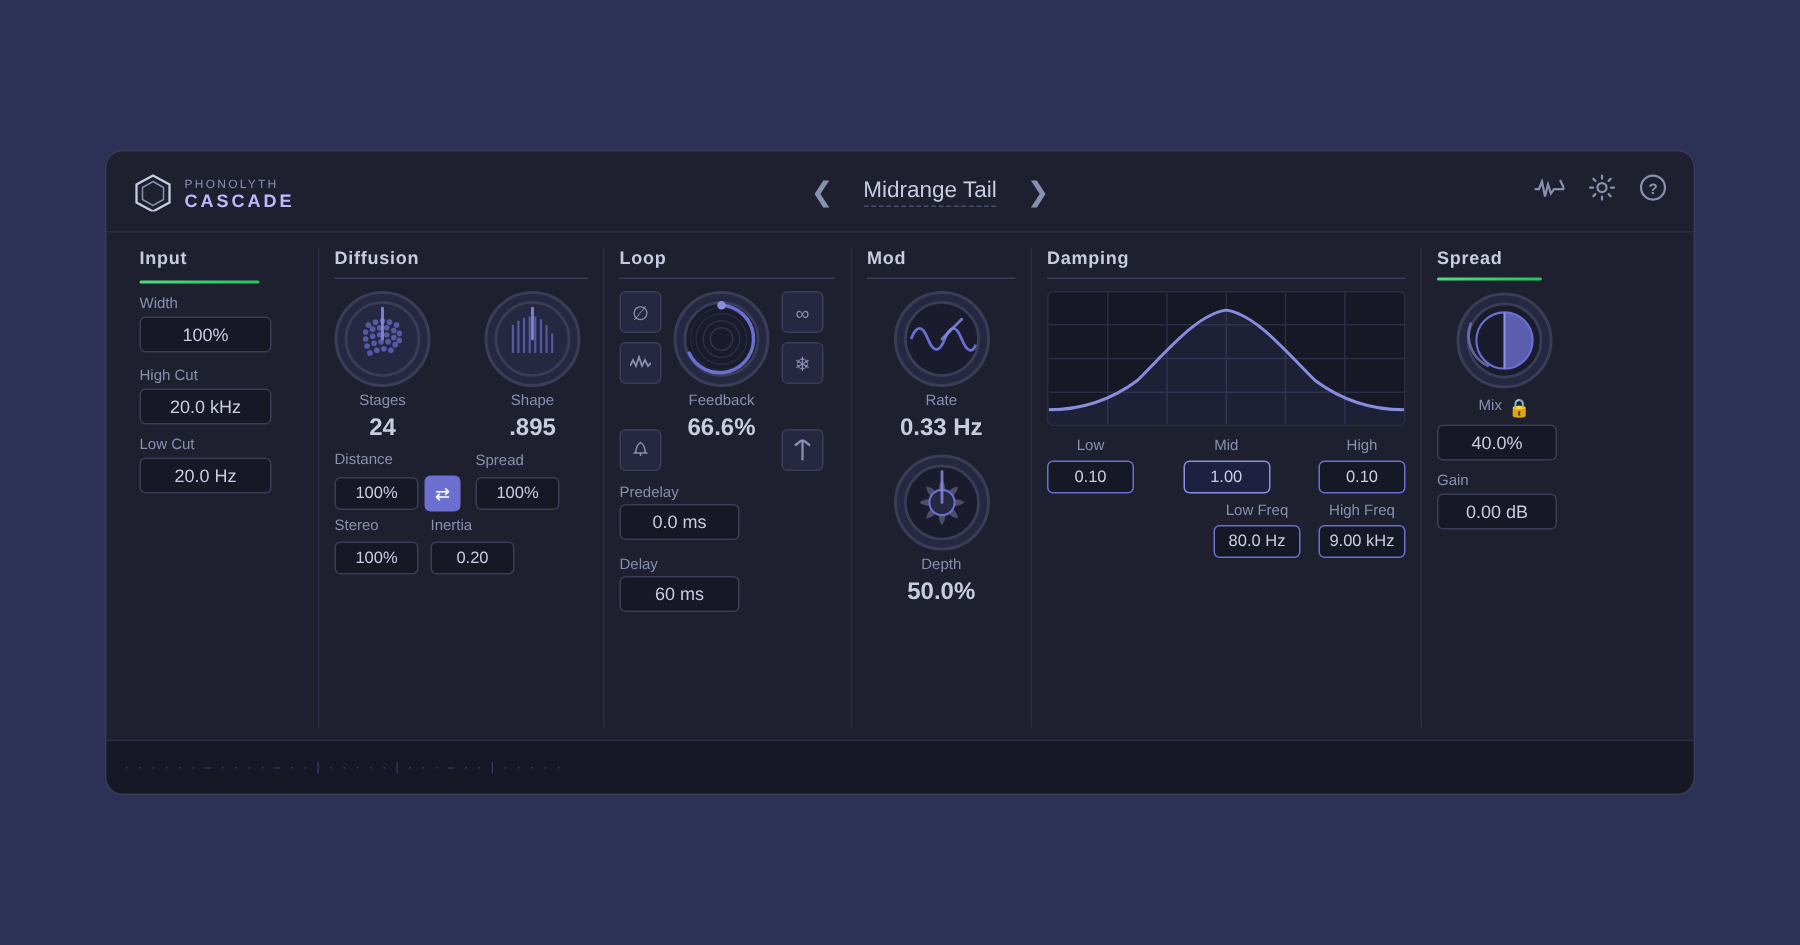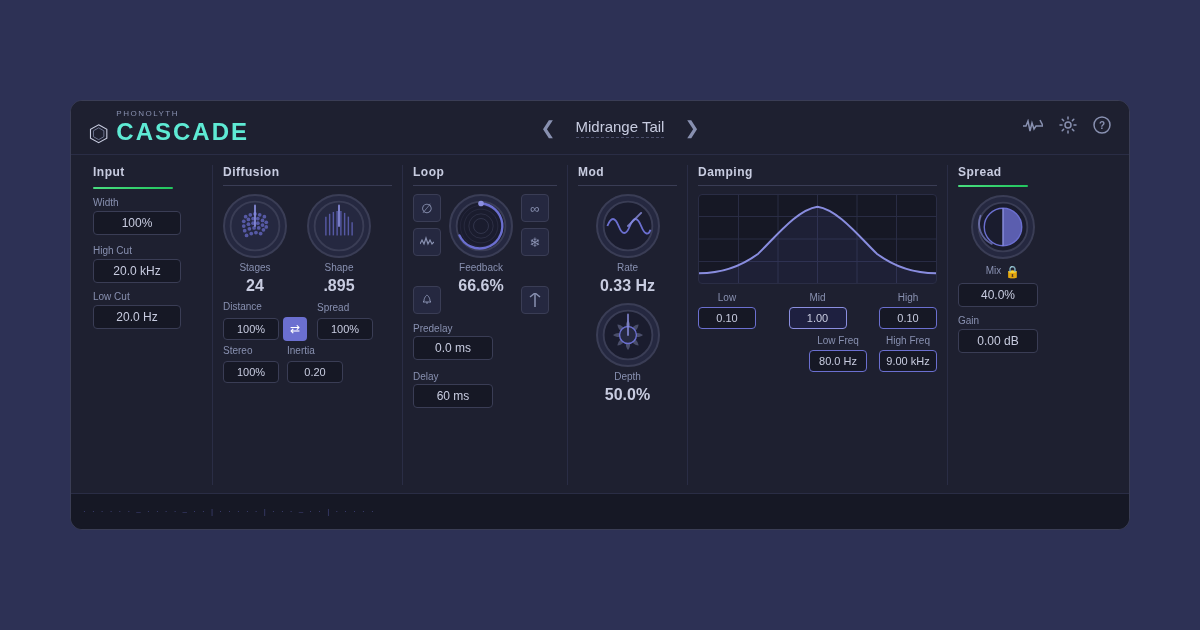--- a/index.html
+++ b/index.html
@@ -47,23 +47,23 @@
       display: flex;
       flex-direction: column;
     }
     .logo-phonolyth {
       font-size: 8px;
       color: #8890b0;
       letter-spacing: 1.5px;
       text-transform: uppercase;
     }
     .logo-cascade {
-      font-size: 24px;
+      font-size: 12px;
       font-weight: 700;
-      color: #5eead4;
+      color: #c4b5fd;
       letter-spacing: 2px;
     }
     .preset-area {
       flex: 1;
       display: flex;
       align-items: center;
       justify-content: center;
       gap: 20px;
     }
     .preset-name {
@@ -139,21 +139,21 @@
     .value-box-wide {
       width: 88px;
     }
     
     .section-diffusion {
       width: 190px;
       flex-shrink: 0;
     }
     .diffusion-knobs {
       display: flex;
-      gap: 20px;
+      gap: 36px;
       align-items: flex-start;
     }
     .knob-group {
       display: flex;
       flex-direction: column;
       align-items: center;
       gap: 4px;
     }
     .knob-label {
       font-size: 10px;

